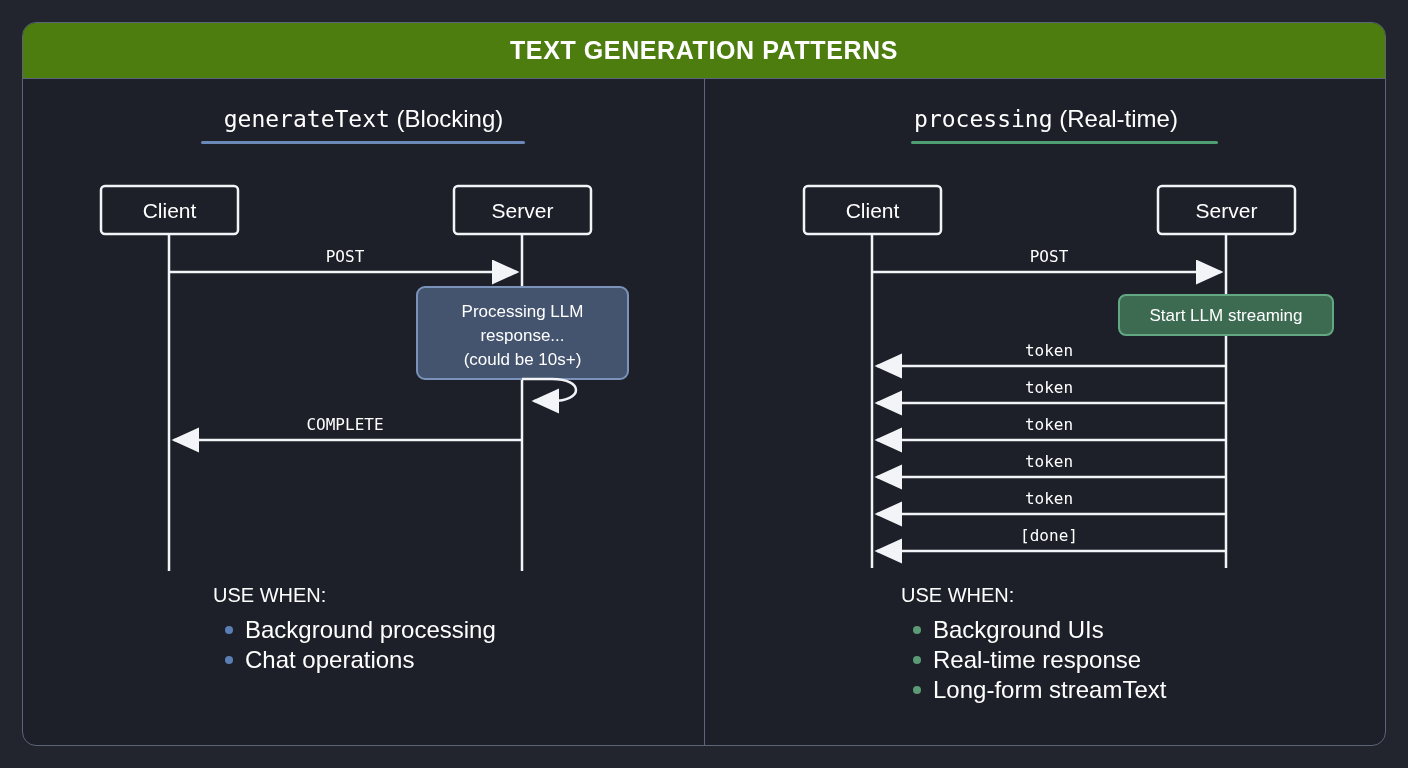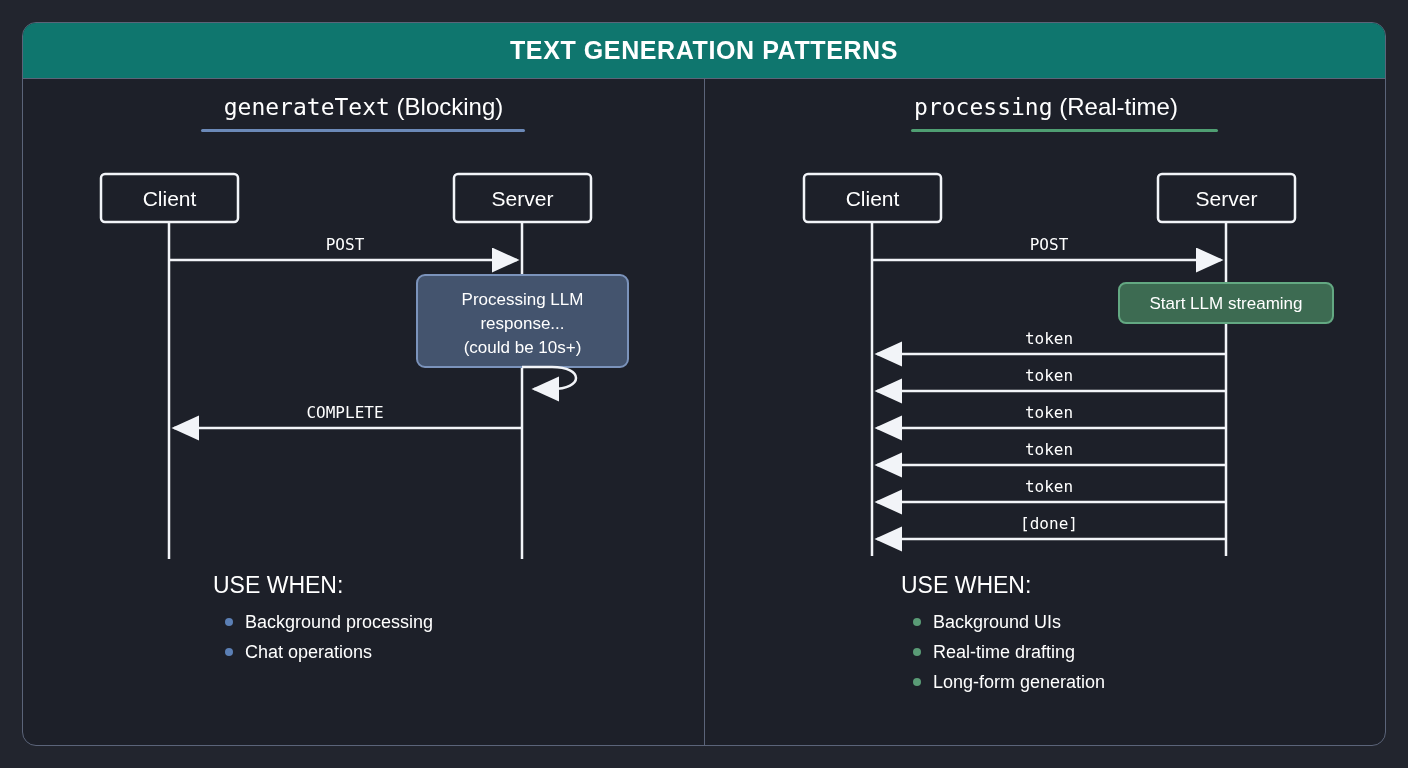--- a/index.html
+++ b/index.html
@@ -20,40 +20,40 @@
     border-radius: 14px;
     background: #1d2029;
     overflow: hidden;
   }
 
   .card-header {
     position: absolute;
     left: 0; top: 0;
     width: 100%; height: 56px;
     box-sizing: border-box;
-    background: #0f766e;
+    background: #4d7c0f;
     border-bottom: 1px solid #5b6479;
     display: flex; align-items: center; justify-content: center;
   }
   .card-title {
     color: #ffffff;
     font-size: 25px;
     font-weight: bold;
     letter-spacing: 0.6px;
     font-family: "Liberation Sans", sans-serif;
   }
 
   .divider {
     position: absolute;
     left: 681px; top: 56px;
     width: 1px; height: 668px;
     background: #5b6479;
   }
 
-  .panel { position: absolute; top: 44px; height: 668px; }
+  .panel { position: absolute; top: 56px; height: 668px; }
   .panel-left  { left: 0px;   width: 681px; }
   .panel-right { left: 682px; width: 682px; }
 
   .panel-heading {
     position: absolute;
     top: 26px;
     width: 100%;
     text-align: center;
     color: #ffffff;
     font-size: 24px;
@@ -91,29 +91,29 @@
     fill: #ffffff;
     font-family: "Liberation Sans", sans-serif;
     font-size: 17px;
     text-anchor: middle;
   }
 
   
   .usewhen { position: absolute; }
   .uw-title {
     color: #ffffff;
-    font-size: 23px;
+    font-size: 20px;
     font-family: "Liberation Sans", sans-serif;
     margin-bottom: 8px;
   }
   .uw-list { list-style: none; margin: 0; padding: 0; }
   .uw-item {
     display: flex; align-items: center;
     color: #ffffff;
-    font-size: 18px;
+    font-size: 24px;
     font-family: "Liberation Sans", sans-serif;
     height: 30px;
   }
   .uw-bullet {
     width: 8px; height: 8px; border-radius: 50%;
     margin-right: 12px; margin-left: 12px;
     flex: 0 0 auto;
   }
   .bullet-blue  { background: #5b7fb5; }
   .bullet-green { background: #5a9b76; }
@@ -239,24 +239,24 @@
 
       <div class="usewhen" style="left:196px; top:505px;">
         <div class="uw-title">USE WHEN:</div>
         <ul class="uw-list">
           <li class="uw-item">
             <span class="uw-bullet bullet-green"></span>
             <span>Background UIs</span>
           </li>
           <li class="uw-item">
             <span class="uw-bullet bullet-green"></span>
-            <span>Real-time drafting</span>
+            <span>Real-time response</span>
           </li>
           <li class="uw-item">
             <span class="uw-bullet bullet-green"></span>
-            <span>Long-form generation</span>
+            <span>Long-form streamText</span>
           </li>
         </ul>
       </div>
     </div>
 
   </div>
 </div>
 
 </body></html>

